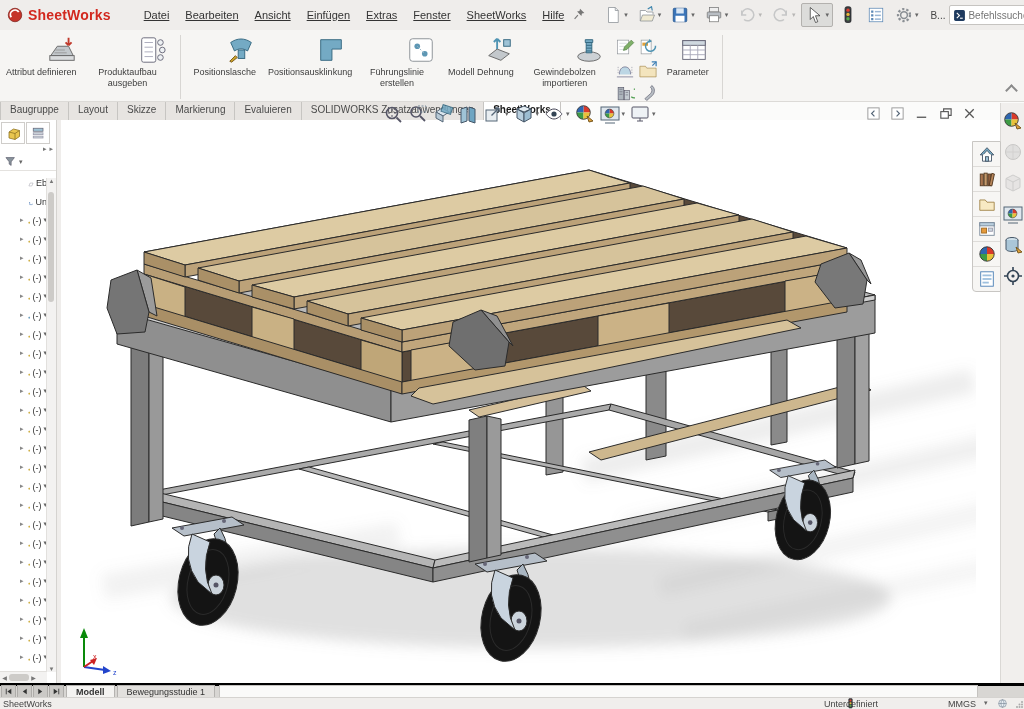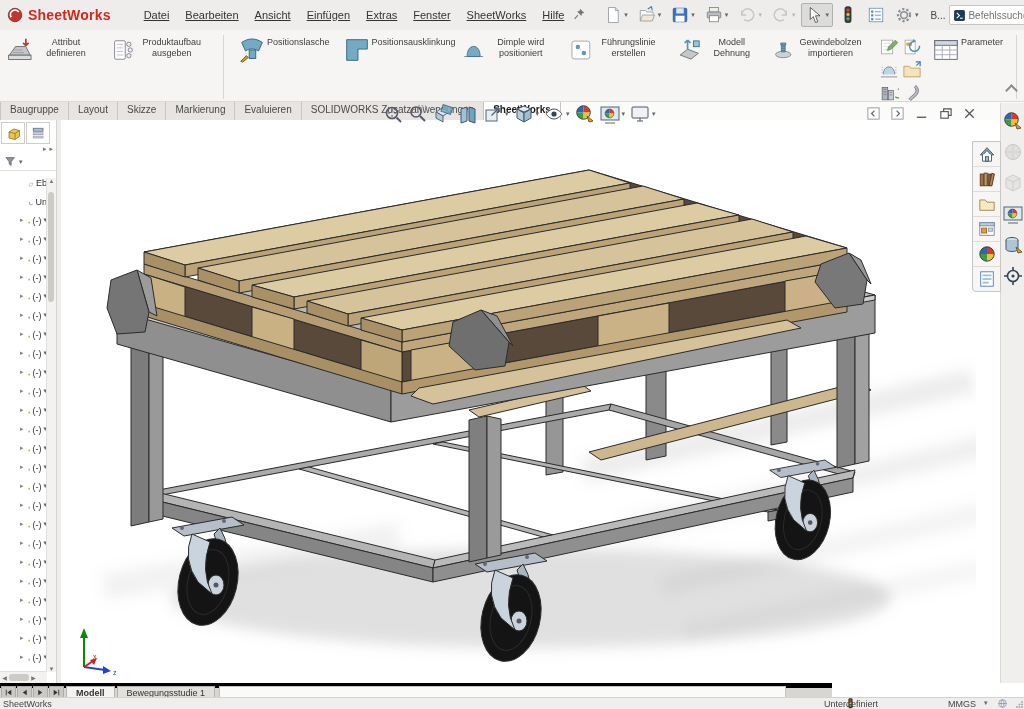--- a/index.html
+++ b/index.html
@@ -30,21 +30,21 @@
   .ic16{width:15px;height:15px;}
   .ic13{width:13px;height:13px;}
   .ic11{width:11px;height:11px;}
   .ic20{width:20px;height:20px;}
   .ic32{width:30px;height:30px;}
 
   
   .ribbon{position:absolute;left:0;top:30px;width:1024px;height:72px;background:#f6f5f3;
           border-bottom:1px solid #dcdad7;display:flex;align-items:flex-start;padding-top:3px;box-sizing:border-box;}
   .rgroup{display:flex;align-items:flex-start;}
-  .rbtn{display:flex;align-items:flex-start;padding:2px 5px;margin:0 1px;}
+  .rbtn{display:flex;flex-direction:column;align-items:flex-end;padding:2px 5px;margin:0 1px;}
   .rlabel{font-size:9px;color:#3d3d3d;text-align:center;max-width:78px;line-height:1.18;margin-top:2px;}
   .rbtn.has-caret::after{content:"▾";font-size:7px;color:#555;margin-top:2px;}
   .rsep{width:1px;background:#d8d6d3;align-self:stretch;margin:2px 7px;}
   .rstack{display:grid;grid-template-columns:22px 22px;grid-auto-rows:22px;gap:1px;margin:3px 2px 0 4px;}
   .rstack .sbtn{display:flex;align-items:center;justify-content:center;}
   .ribbon-collapse{position:absolute;right:8px;bottom:6px;width:7px;height:7px;
                    border-top:2px solid #8a8a8a;border-left:2px solid #8a8a8a;transform:rotate(45deg);}
 
   
   .tabrow{position:absolute;left:0;top:102px;width:1024px;height:18px;background:#fbfbfa;display:flex;}
@@ -96,22 +96,22 @@
   
   .rail{position:absolute;right:0;top:103px;width:24px;height:580px;background:#f1efed;
         border-left:1px solid #dad8d5;display:flex;flex-direction:column;align-items:center;gap:7px;padding-top:8px;box-sizing:border-box;z-index:4;}
   .rail .disabled{opacity:.4;}
 
   
   .triad{position:absolute;left:8px;top:503px;}
   .triad text{font-size:7px;font-family:"Liberation Sans",sans-serif;}
 
   
-  .bottomtabs{position:absolute;left:0;top:683px;width:832px;height:14px;background:#d8d6d3;
-              display:flex;align-items:center;border-top:5px solid #000000;box-sizing:border-box;}
+  .bottomtabs{position:absolute;left:0;top:683px;width:1024px;height:14px;background:#d8d6d3;
+              display:flex;align-items:center;border-top:3px solid #000000;box-sizing:border-box;}
   .navbtn{width:13px;height:12px;background:#cbc9c6;border:1px solid #aeaca9;margin-left:1px;
           display:flex;align-items:center;justify-content:center;}
   .btab{font-size:9px;color:#333;background:#e2e0dd;border:1px solid #b5b3b0;height:13px;
         display:flex;align-items:center;padding:0 9px;margin-left:2px;box-sizing:border-box;}
   .btab.active{background:#f4f3f1;font-weight:bold;}
   .btab-filler{flex:1;height:11px;background:#fafaf9;border:1px solid #c5c3c0;margin:0 46px 0 4px;}
 
   
   .statusbar{position:absolute;left:0;top:697px;width:1024px;height:12px;background:#f0eeec;
              border-top:1px solid #d5d3d0;font-size:9px;color:#444;}
@@ -575,26 +575,20 @@
         <svg class="ic32">
             <use href="#i-lasche"></use>
           </svg>
         <span class="rlabel">Positionslasche</span>
       </div>
         <div class="rbtn">
         <svg class="ic32">
             <use href="#i-ausklinkung"></use>
           </svg>
         <span class="rlabel">Positionsausklinkung</span>
-      </div>
-        <div class="rbtn">
-        <svg class="ic32">
-            <use href="#i-dimple"></use>
-          </svg>
-        <span class="rlabel">Dimple wird positioniert</span>
       </div>
         <div class="rbtn">
         <svg class="ic32">
             <use href="#i-fuehrung"></use>
           </svg>
         <span class="rlabel">Führungslinie erstellen</span>
       </div>
         <div class="rbtn">
         <svg class="ic32">
             <use href="#i-dehnung"></use>

